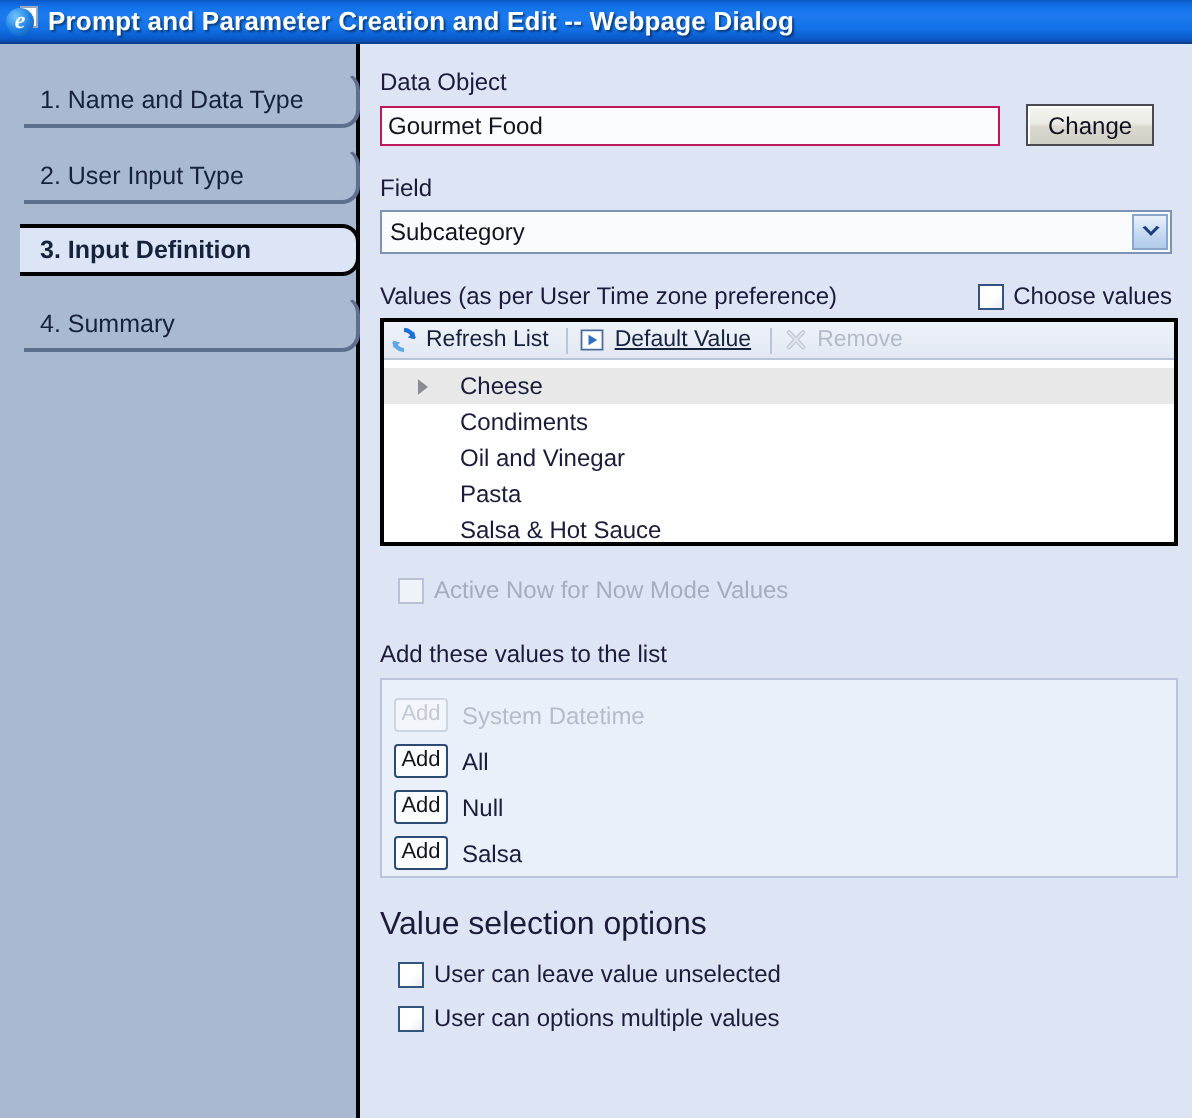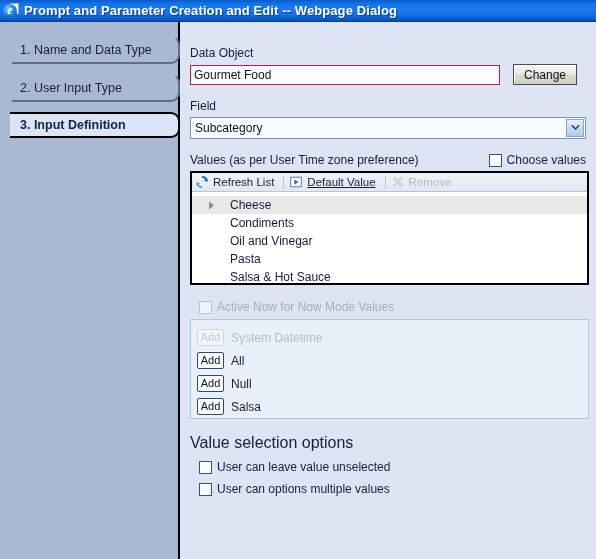--- a/index.html
+++ b/index.html
@@ -114,21 +114,21 @@
     margin-left: 10px;
     padding-left: 10px;
     height: 26px;
     z-index: 3;
   }
 
   
   #main {
     flex: 1 1 auto;
     background: #dde5f5;
-    padding: 24px 8px 0 10px;
+    padding: 12px 8px 0 10px;
     box-sizing: border-box;
     overflow: hidden;
   }
   .field-label {
     font-size: 12px;
     color: #1b1b3a;
     margin-bottom: 4px;
   }
   .row {
     display: flex;
@@ -342,20 +342,23 @@
 
   <div id="sidebar">
     <div class="step inactive">
       <span>1. Name and Data Type</span>
     </div>
     <div class="step inactive">
       <span>2. User Input Type</span>
     </div>
     <div class="step active">
       <span>3. Input Definition</span>
+    </div>
+    <div class="step inactive">
+      <span>4. Summary</span>
     </div>
   </div>
 
   <div id="main">
 
     <div class="field-label">Data Object</div>
     <div class="row">
       <input id="data-object-input" class="textbox" type="text" value="Gourmet Food" style="">
       <button id="change-button">Change</button>
     </div>
@@ -439,20 +442,21 @@
           <span class="row-label">Salsa &amp; Hot Sauce</span>
         </div>
       </div>
     </div>
 
     <div id="active-now-row" class="cb-row">
       <span class="checkbox disabled"></span>
       <span class="cb-label disabled">Active Now for Now Mode Values</span>
     </div>
 
+    <div id="add-values-label">Add these values to the list</div>
 
     <div id="add-box">
       <div class="add-row">
         <span class="add-btn disabled">Add</span>
         <span class="add-label disabled">System Datetime</span>
       </div>
       <div class="add-row">
         <span class="add-btn">Add</span>
         <span class="add-label">All</span>
       </div>

